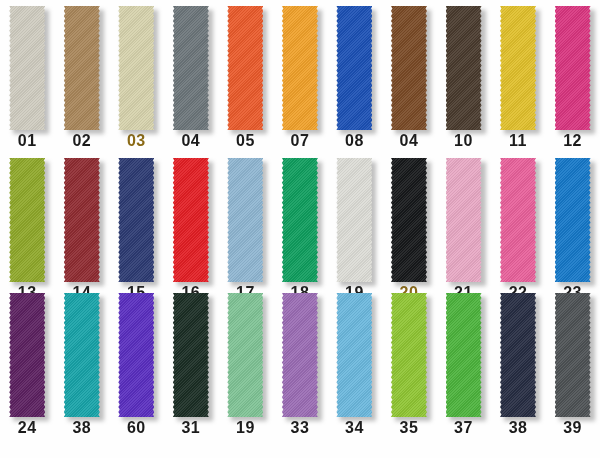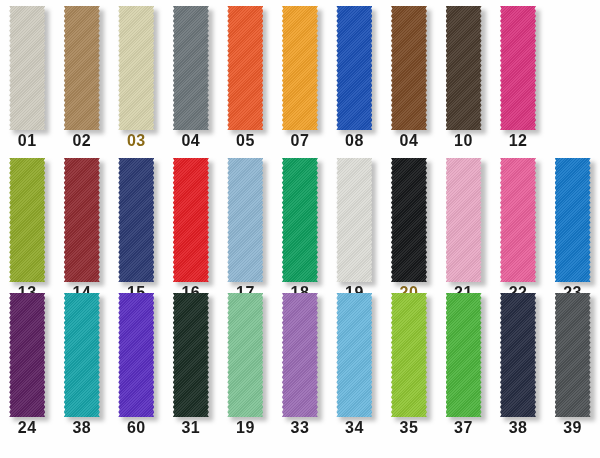--- a/index.html
+++ b/index.html
@@ -215,20 +215,29 @@
           <div class="chip-shadow"></div>
           <div class="chip" title="coffee brown" style="background: rgb(73, 58, 45);">
             <div class="weave"></div>
           </div>
         </div>
         <div class="chip-label">10</div>
       </div>
       <div class="swatch-cell">
         <div class="chip-wrap">
           <div class="chip-shadow"></div>
+          <div class="chip" title="mustard yellow" style="background: rgb(224, 192, 43);">
+            <div class="weave"></div>
+          </div>
+        </div>
+        <div class="chip-label">11</div>
+      </div>
+      <div class="swatch-cell">
+        <div class="chip-wrap">
+          <div class="chip-shadow"></div>
           <div class="chip" title="magenta pink" style="background: rgb(217, 53, 127);">
             <div class="weave"></div>
           </div>
         </div>
         <div class="chip-label">12</div>
       </div>
     </div>
   <div class="swatch-row row-2">
       <div class="swatch-cell">
         <div class="chip-wrap">

